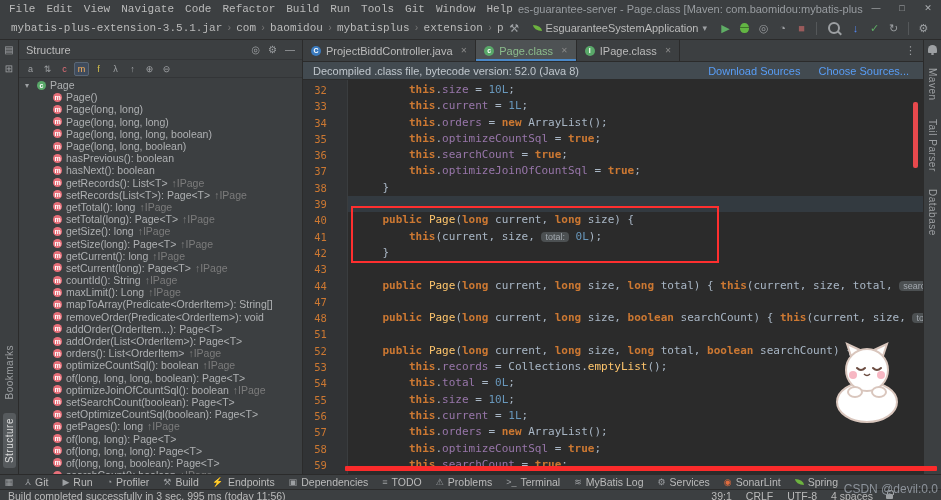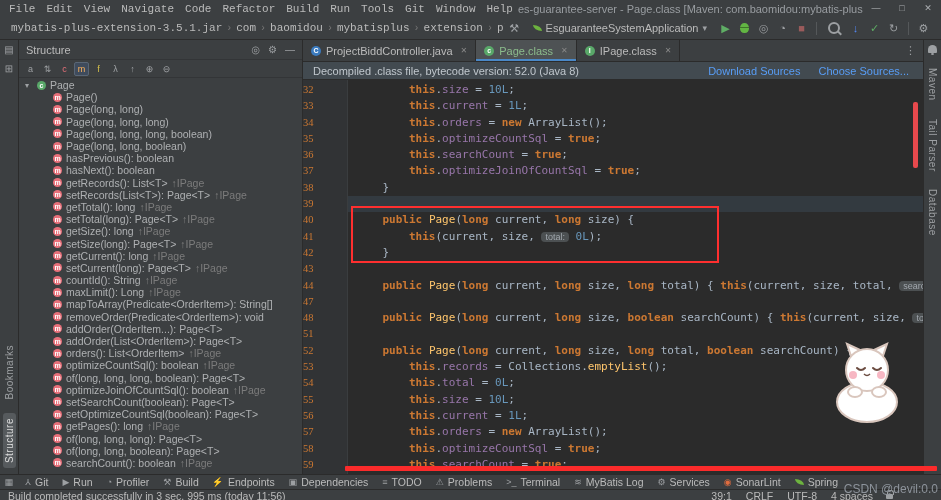--- a/index.html
+++ b/index.html
@@ -73,21 +73,21 @@
   .tab.active{background:#4e5254;box-shadow:inset 0 -2px 0 #4a88c7;}
   .tab .ball{width:10px;height:10px;font-size:7px;}
   .tab-label{color:#bbbbbb;}
   .tab-close{color:#888;font-size:8px;margin-left:3px;}
   .tabs-end{margin-left:auto;display:flex;align-items:center;padding:0 7px;color:#9da0a3;}
   .banner{height:17px;background:#424a50;color:#c0c7cd;display:flex;align-items:center;padding:0 10px;font-size:11px;border-bottom:1px solid #2b2b2b;flex:none;}
   .banner-links{margin-left:auto;display:flex;gap:18px;padding-right:4px;}
   .link{color:#589df6;}
   .code{flex:1;display:flex;position:relative;overflow:hidden;
         font-family:"DejaVu Sans Mono","Liberation Mono",monospace;font-size:11px;}
-  .gutter{width:45px;background:#313335;border-right:1px solid #3a3d3f;padding:2px 9px 0 0;text-align:left;color:#cc7832;flex:none;box-sizing:border-box;font-family:Liberation Serif, serif;}
+  .gutter{width:45px;background:#313335;border-right:1px solid #3a3d3f;padding:2px 9px 0 0;text-align:center;color:#cc7832;flex:none;box-sizing:border-box;}
   .gut-no{height:16.3px;line-height:16.3px;font-size:10.5px;}
   .lines{flex:1;min-width:0;padding:2px 0 0 8px;white-space:pre;position:relative;overflow:hidden;}
   .cl{height:16.3px;line-height:16.3px;}
   .cl.caret{background:#333a40;margin-left:-8px;padding-left:8px;}
   .tk-kw{color:#cc7832;font-weight:bold;}
   .tk-fld{color:#9876aa;}
   .tk-num{color:#6897bb;}
   .tk-mtd{color:#ffc66d;}
   .tk-mtdit{color:#ffc66d;}
   .tk-pln{color:#a9b7c6;}
@@ -330,20 +330,24 @@
             <span class="tree-label">setSearchCount(boolean): Page&lt;T&gt;</span>
           </div>
           <div class="tree-row child">
             <span class="ball m-ball">m</span>
             <span class="tree-label">setOptimizeCountSql(boolean): Page&lt;T&gt;</span>
           </div>
           <div class="tree-row child">
             <span class="ball m-ball">m</span>
             <span class="tree-label">getPages(): long</span>
             <span class="tree-sup">↑IPage</span>
+          </div>
+          <div class="tree-row child">
+            <span class="ball m-ball">m</span>
+            <span class="tree-label">of(long, long): Page&lt;T&gt;</span>
           </div>
           <div class="tree-row child">
             <span class="ball m-ball">m</span>
             <span class="tree-label">of(long, long, long): Page&lt;T&gt;</span>
           </div>
           <div class="tree-row child">
             <span class="ball m-ball">m</span>
             <span class="tree-label">of(long, long, boolean): Page&lt;T&gt;</span>
           </div>
           <div class="tree-row child">

